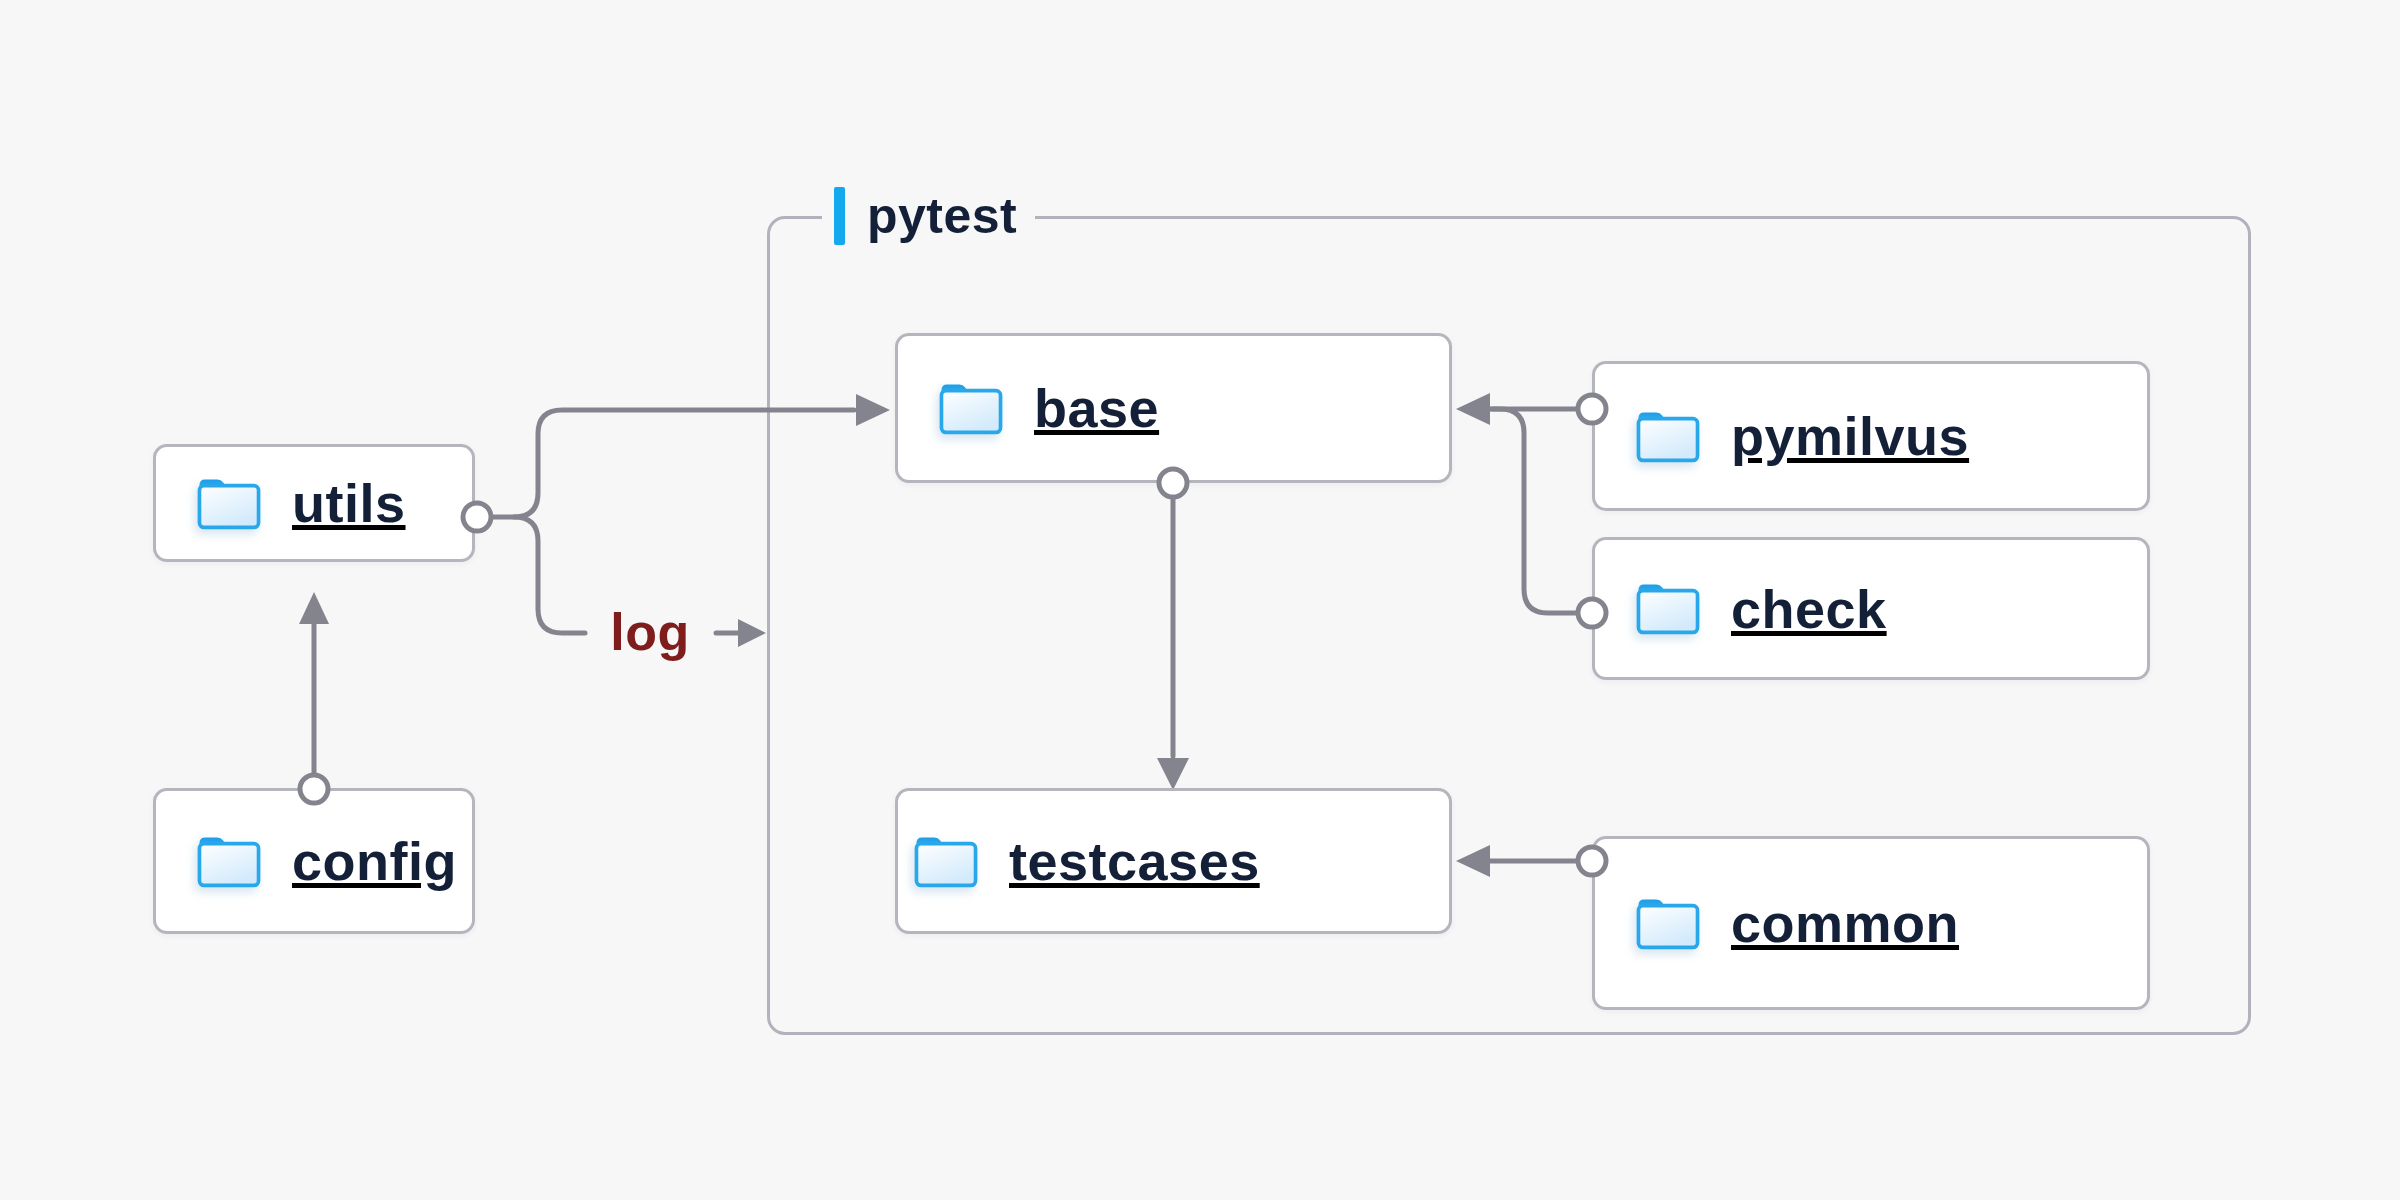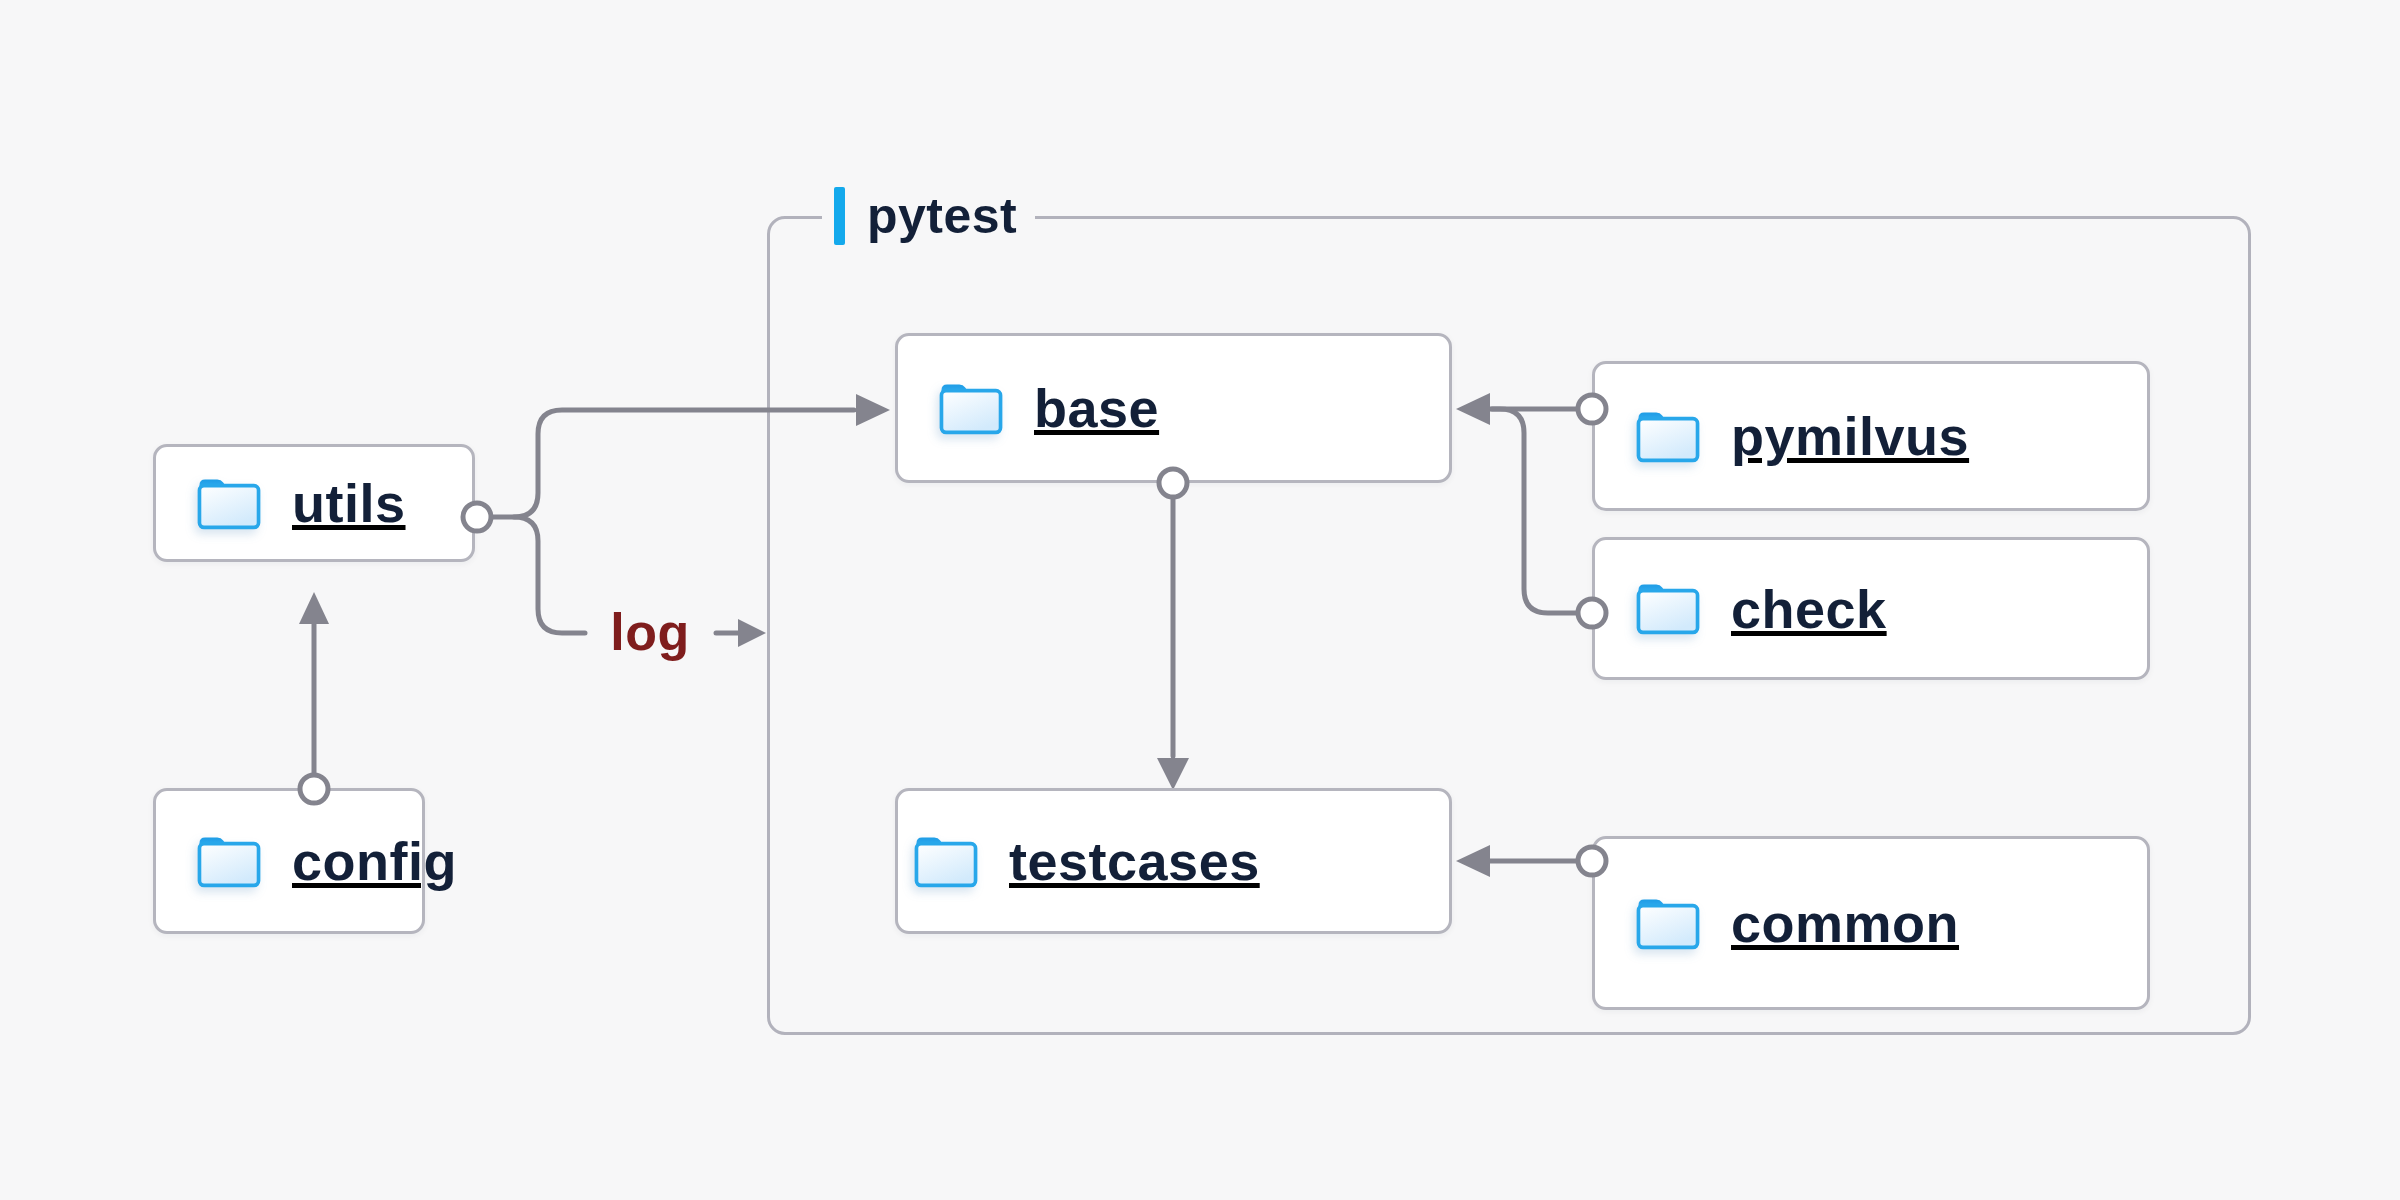--- a/index.html
+++ b/index.html
@@ -20,21 +20,21 @@
   .group-label-text{font-size:50px;font-weight:600;color:#132038;letter-spacing:.5px;}
   
   .node{
     position:absolute;display:flex;align-items:center;gap:30px;padding-left:40px;
     background:#ffffff;border:3px solid #b5b5be;border-radius:14px;box-sizing:border-box;
     z-index:2;box-shadow:0 2px 6px rgba(20,32,56,.05);text-decoration:underline;
   }
   .node-label{font-size:54px;font-weight:600;color:#132038;letter-spacing:.5px;}
   .folder{width:66px;height:55px;flex:0 0 auto;filter:drop-shadow(-3px 5px 5px rgba(40,110,170,.18));}
   .n-utils    {left:153px;top:444px;width:322px;height:118px;}
-  .n-config   {left:153px;top:788px;width:272px;height:146px;}
+  .n-config   {left:153px;top:788px;width:322px;height:146px;}
   .n-base     {left:895px;top:333px;width:557px;height:150px;}
   .n-pymilvus {left:1592px;top:333px;width:558px;height:150px;margin-top:28px;}
   .n-check    {left:1592px;top:537px;width:558px;height:143px;}
   .n-testcases{left:895px;top:788px;width:557px;height:146px;padding-left:15px;}
   .n-common   {left:1592px;top:788px;width:558px;height:174px;margin-top:48px;}
   
   .log-label{
     position:absolute;left:595px;top:602px;width:110px;text-align:center;z-index:2;
     font-size:52px;font-weight:700;color:#7f1d1d;letter-spacing:.5px;
   }

